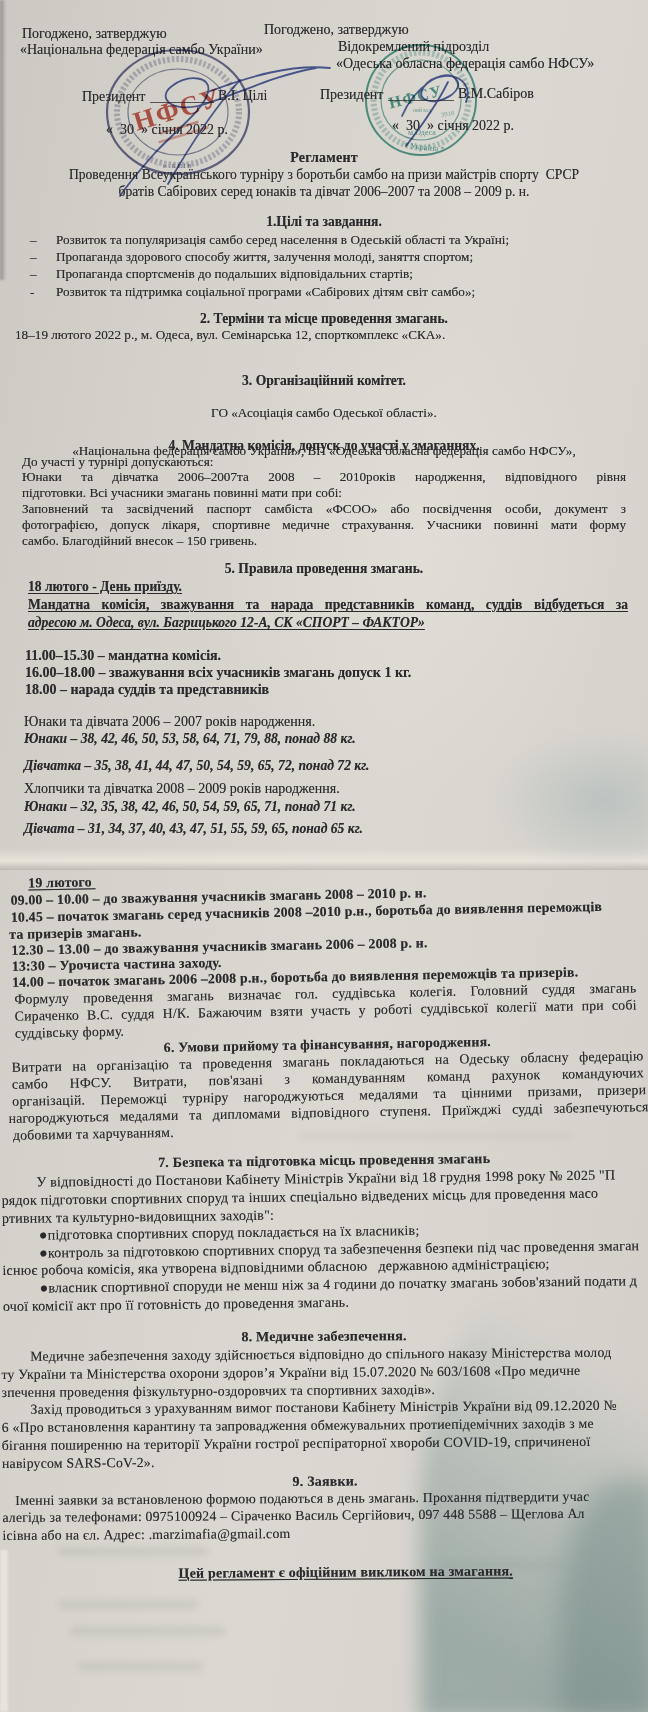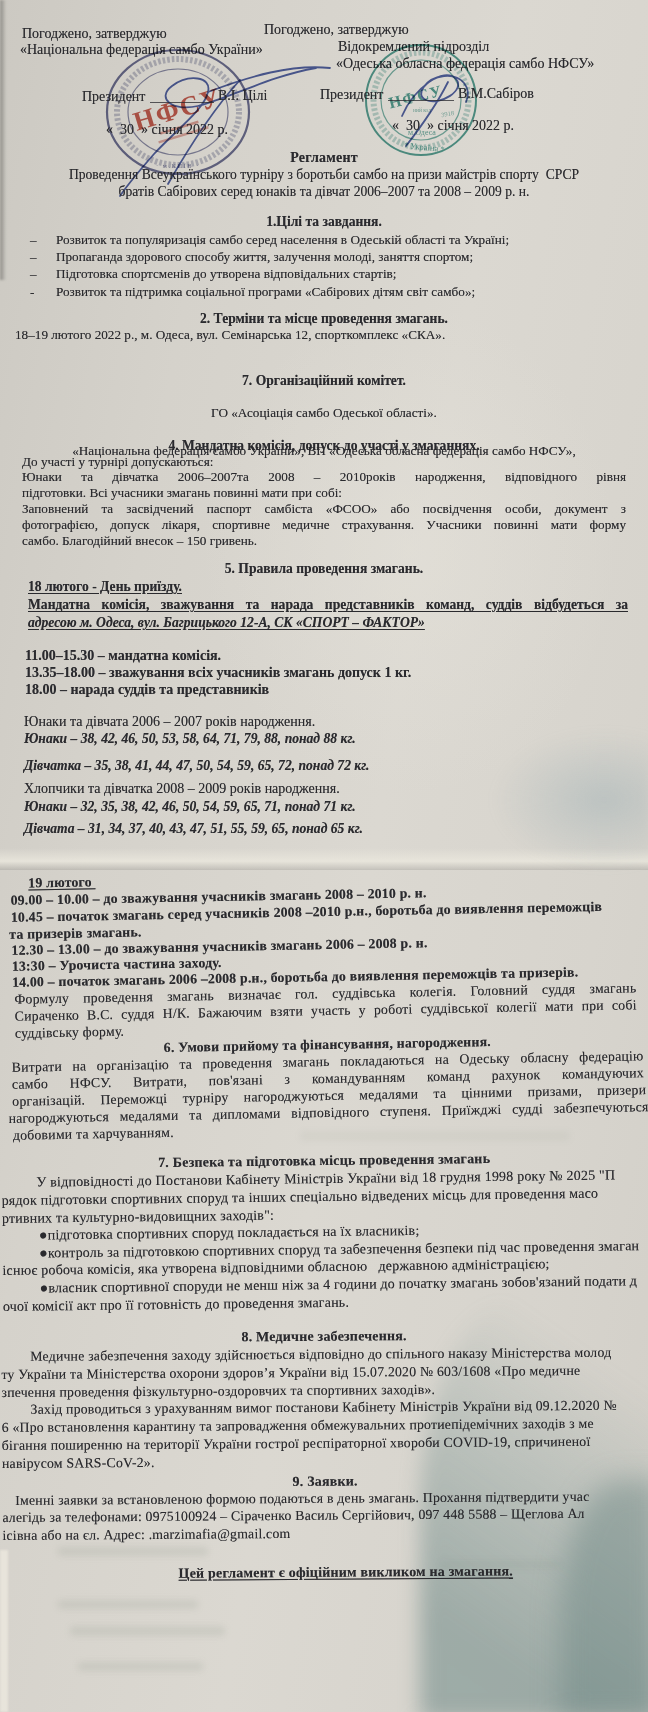--- a/index.html
+++ b/index.html
@@ -98,44 +98,44 @@
     <div class="ln s134" style="left:106px;top:122px;">«  30  » січня 2022 р.</div>
     <div class="ln s134" style="left:392px;top:118px;">«  30  » січня 2022 р.</div>
 
     <div class="ln c b s14" style="top:150px;">Регламент</div>
     <div class="ln c s136" style="top:167px;">Проведення Всеукраїнського турніру з боротьби самбо на призи майстрів спорту  СРСР</div>
     <div class="ln c s136" style="top:184px;">братів Сабірових серед юнаків та дівчат 2006–2007 та 2008 – 2009 р. н.</div>
 
     <div class="ln c b s136" style="top:214px;">1.Цілі та завдання.</div>
     <div class="ln s13" style="left:30px;top:233px;"><span class="dash">–</span><span>Розвиток та популяризація самбо серед населення в Одеській області та Україні;</span></div>
     <div class="ln s13" style="left:30px;top:250px;"><span class="dash">–</span><span>Пропаганда здорового способу життя, залучення молоді, заняття спортом;</span></div>
-    <div class="ln s13" style="left:30px;top:267px;"><span class="dash">–</span><span>Підготовка спортсменів до утворена відповідальних стартів;</span></div>
+    <div class="ln s13" style="left:30px;top:267px;"><span class="dash">–</span><span>Пропаганда спортсменів до подальших відповідальних стартів;</span></div>
     <div class="ln s13" style="left:30px;top:285px;"><span class="dash">-</span><span>Розвиток та підтримка соціальної програми «Сабірових дітям світ самбо»;</span></div>
 
     <div class="ln c b s136" style="top:311px;">2. Терміни та місце проведення змагань.</div>
     <div class="ln s13" style="left:15px;top:328px;">18–19 лютого 2022 р., м. Одеса, вул. Семінарська 12, спорткомплекс «СКА».</div>
 
-    <div class="ln c b s136" style="top:373px;">7. Організаційний комітет.</div>
+    <div class="ln c b s136" style="top:373px;">3. Організаційний комітет.</div>
     <div class="ln c s13" style="top:403px;margin-top:41px;">«Національна федерація самбо України», ВП «Одеська обласна федерація самбо НФСУ»,</div>
     <div class="ln c s13" style="top:406px;">ГО «Асоціація самбо Одеської області».</div>
 
     <div class="ln c b s136" style="top:438px;">4. Мандатна комісія, допуск до участі у змаганнях.</div>
     <div class="ln s13" style="left:22px;top:455px;">До участі у турнірі допускаються:</div>
     <div class="ln j s13" style="left:22px;top:470px;width:604px;">Юнаки та дівчатка 2006–2007та 2008 – 2010років народження, відповідного рівня</div>
     <div class="ln s13" style="left:22px;top:486px;">підготовки. Всі учасники змагань повинні мати при собі:</div>
     <div class="ln j s13" style="left:22px;top:502px;width:604px;">Заповнений та засвідчений паспорт самбіста «ФСОО» або посвідчення особи, документ з</div>
     <div class="ln j s13" style="left:22px;top:518px;width:604px;">фотографією, допуск лікаря, спортивне медичне страхування. Учасники повинні мати форму</div>
     <div class="ln s13" style="left:22px;top:534px;text-align:right;">самбо. Благодійний внесок – 150 гривень.</div>
 
     <div class="ln c b s136" style="top:561px;">5. Правила проведення змагань.</div>
     <div class="ln b u s136" style="left:28px;top:579px;">18 лютого - День приїзду.</div>
     <div class="ln j b u s136" style="left:28px;top:597px;width:600px;">Мандатна комісія, зважування та нарада представників команд, суддів відбудеться за</div>
     <div class="ln b u s136" style="left:28px;top:615px;font-style:italic;">адресою м. Одеса, вул. Багрицького 12-А, СК «СПОРТ – ФАКТОР»</div>
     <div class="ln b s134" style="left:25px;top:648px;">11.00–15.30 – мандатна комісія.</div>
-    <div class="ln b s134" style="left:25px;top:665px;">13.35–18.00 – зважування всіх учасників змагань допуск 1 кг.</div>
+    <div class="ln b s134" style="left:25px;top:665px;">16.00–18.00 – зважування всіх учасників змагань допуск 1 кг.</div>
     <div class="ln b s134" style="left:25px;top:682px;">18.00 – нарада суддів та представників</div>
     <div class="ln s134" style="left:24px;top:714px;">Юнаки та дівчата 2006 – 2007 років народження.</div>
     <div class="ln b i s136" style="left:24px;top:731px;">Юнаки – 38, 42, 46, 50, 53, 58, 64, 71, 79, 88, понад 88 кг.</div>
     <div class="ln b i s136" style="left:24px;top:758px;">Дівчатка – 35, 38, 41, 44, 47, 50, 54, 59, 65, 72, понад 72 кг.</div>
     <div class="ln s134" style="left:24px;top:781px;">Хлопчики та дівчатка 2008 – 2009 років народження.</div>
     <div class="ln b i s136" style="left:24px;top:799px;">Юнаки – 32, 35, 38, 42, 46, 50, 54, 59, 65, 71, понад 71 кг.</div>
     <div class="ln b i s136" style="left:24px;top:821px;">Дівчата – 31, 34, 37, 40, 43, 47, 51, 55, 59, 65, понад 65 кг.</div>
   </div>
 
   <div class="blk bka">

